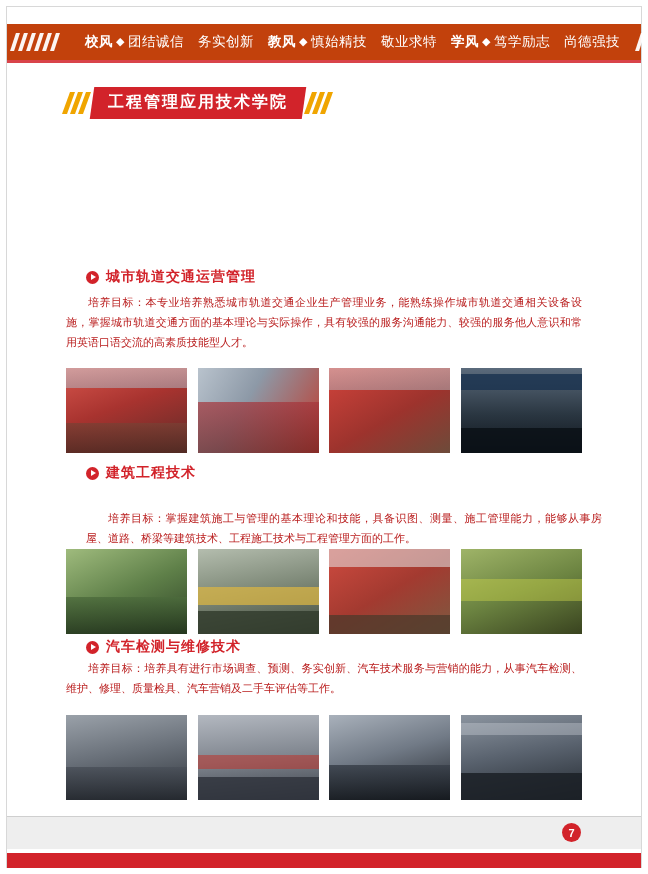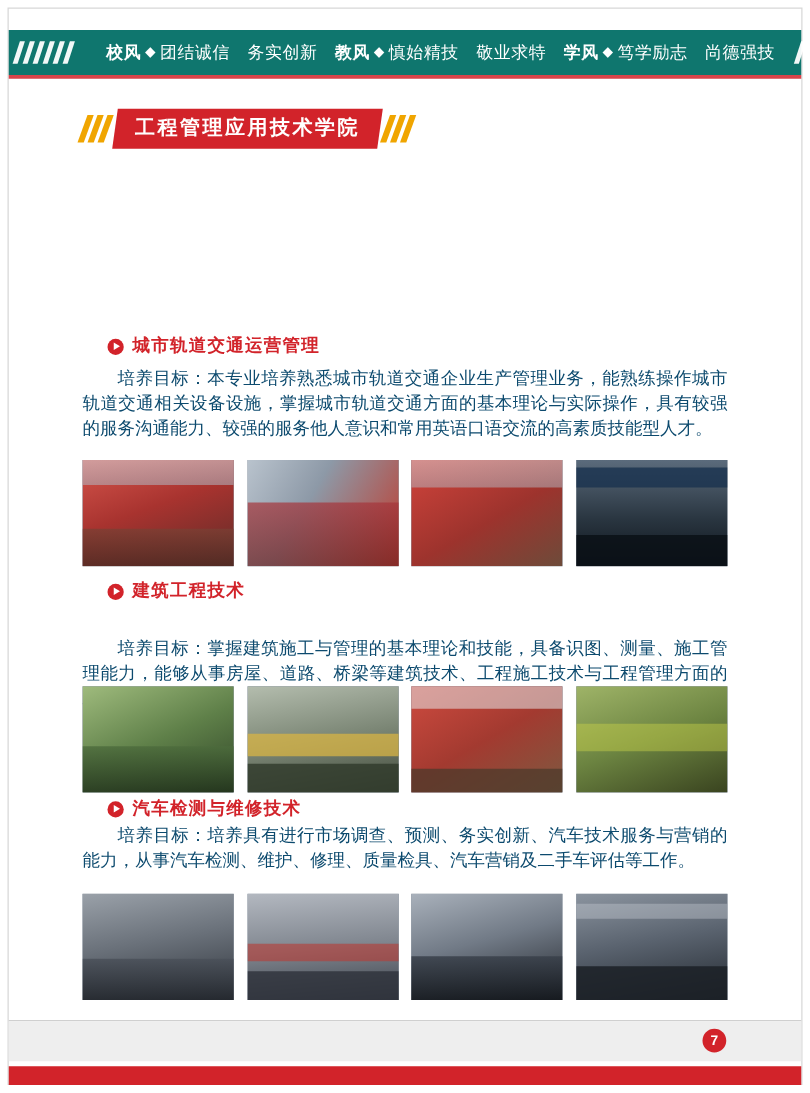--- a/index.html
+++ b/index.html
@@ -29,21 +29,21 @@
     box-sizing: border-box;
     pointer-events: none;
   }
 
   
   .top-banner {
     position: absolute;
     left: 7px; top: 24px;
     width: 634px;
     height: 36px;
-    background: #0f766e;
+    background: #c2410c;
     display: flex;
     align-items: center;
   }
   .top-banner .left-bars {
     width: 78px;
     height: 36px;
     position: relative;
     flex: none;
   }
   .top-banner .left-bars i {
@@ -183,27 +183,27 @@
     letter-spacing: 1px;
   }
   .sec1-head { top: 268px; }
   .sec2-head { top: 464px; }
   .sec3-head { top: 638px; }
 
   .section-body {
     position: absolute;
     left: 66px;
     width: 516px;
-    font-size: 14px;
+    font-size: 11px;
     line-height: 20px;
-    color: #0c4a6e;
+    color: #b91c1c;
     text-align: justify;
   }
   .sec1-body { top: 292px; }
-  .sec2-body { top: 508px; }
+  .sec2-body { top: 508px; margin-left: 20px; }
   .sec3-body { top: 658px; }
 
   
   .photo-row {
     position: absolute;
     left: 66px;
     width: 516px;
     display: flex;
     justify-content: space-between;
   }

